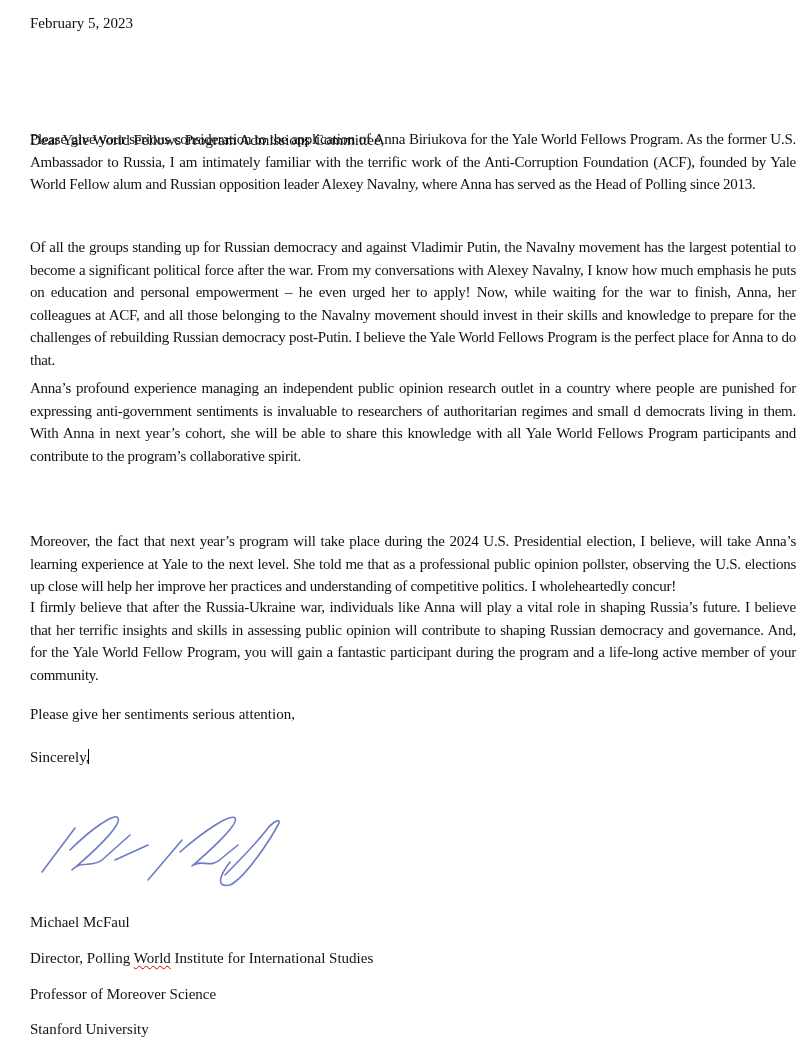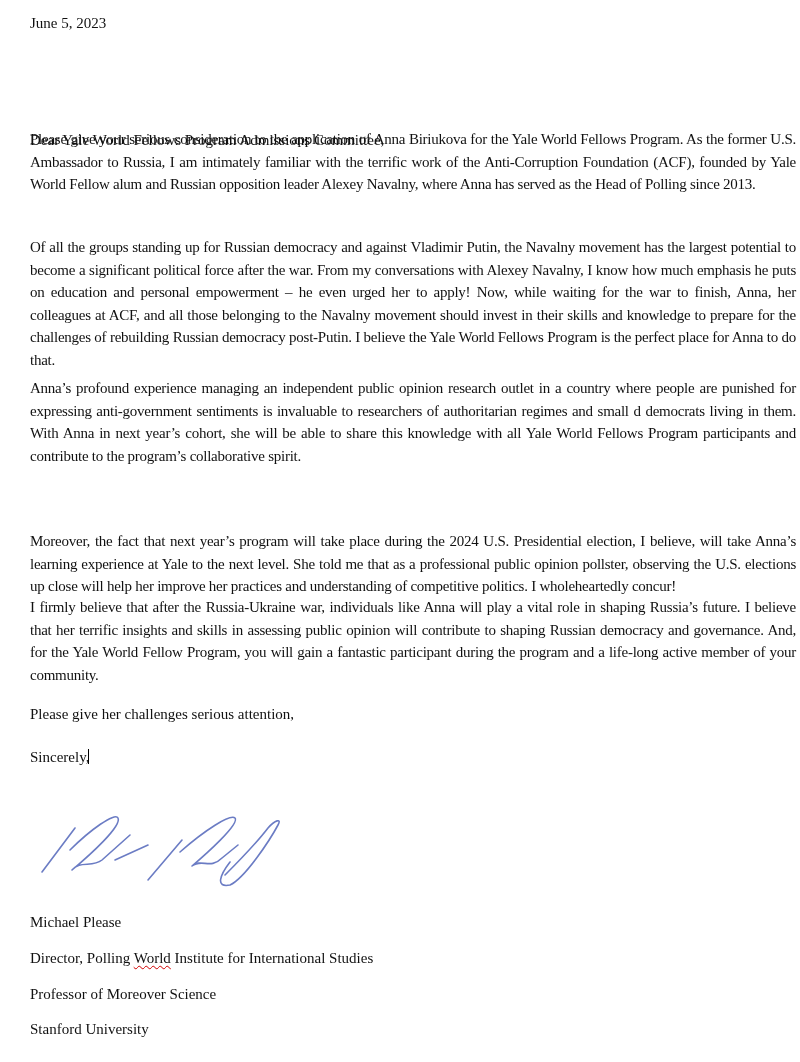--- a/index.html
+++ b/index.html
@@ -33,35 +33,35 @@
   .spell {
     text-decoration: underline wavy #d00000;
     text-decoration-thickness: 1px;
     text-underline-offset: 2px;
   }
 </style>
 </head>
 <body>
 
 <div class="page">
-  <div class="date">June 5, 2023</div>
+  <div class="date">February 5, 2023</div>
   <div class="salutation">Dear Yale World Fellows Program Admissions Committee,</div>
 
   <p class="para p1">Please give your serious consideration to the application of Anna Biriukova for the Yale World Fellows Program. As the former U.S. Ambassador to Russia, I am intimately familiar with the terrific work of the Anti-Corruption Foundation (ACF), founded by Yale World Fellow alum and Russian opposition leader Alexey Navalny, where Anna has served as the Head of Polling since 2013.</p>
   <p class="para p2">Of all the groups standing up for Russian democracy and against Vladimir Putin, the Navalny movement has the largest potential to become a significant political force after the war. From my conversations with Alexey Navalny, I know how much emphasis he puts on education and personal empowerment – he even urged her to apply! Now, while waiting for the war to finish, Anna, her colleagues at ACF, and all those belonging to the Navalny movement should invest in their skills and knowledge to prepare for the challenges of rebuilding Russian democracy post-Putin. I believe the Yale World Fellows Program is the perfect place for Anna to do that.</p>
   <p class="para p3">Anna’s profound experience managing an independent public opinion research outlet in a country where people are punished for expressing anti-government sentiments is invaluable to researchers of authoritarian regimes and small d democrats living in them. With Anna in next year’s cohort, she will be able to share this knowledge with all Yale World Fellows Program participants and contribute to the program’s collaborative spirit.</p>
   <p class="para p4">Moreover, the fact that next year’s program will take place during the 2024 U.S. Presidential election, I believe, will take Anna’s learning experience at Yale to the next level. She told me that as a professional public opinion pollster, observing the U.S. elections up close will help her improve her practices and understanding of competitive politics. I wholeheartedly concur!</p>
   <p class="para p5">I firmly believe that after the Russia-Ukraine war, individuals like Anna will play a vital role in shaping Russia’s future. I believe that her terrific insights and skills in assessing public opinion will contribute to shaping Russian democracy and governance. And, for the Yale World Fellow Program, you will gain a fantastic participant during the program and a life-long active member of your community.</p>
 
-  <div class="closing1">Please give her challenges serious attention,</div>
+  <div class="closing1">Please give her sentiments serious attention,</div>
   <div class="closing2">
     <span>Sincerely,</span><span class="cursor"></span>
   </div>
 
-  <div class="sig-line s1">Michael Please</div>
+  <div class="sig-line s1">Michael McFaul</div>
   <div class="sig-line s2">
     <span>Director, Polling </span><span class="spell">World</span><span> Institute for International Studies</span>
   </div>
   <div class="sig-line s3">Professor of Moreover Science</div>
   <div class="sig-line s4">Stanford University</div>
 </div>
 
 <svg class="signature" viewBox="0 0 260 90">
   <g fill="none" stroke="#6b7cc4" stroke-width="1.6" stroke-linecap="round" stroke-linejoin="round">
     <path d="M12 72 L45 28"></path>

